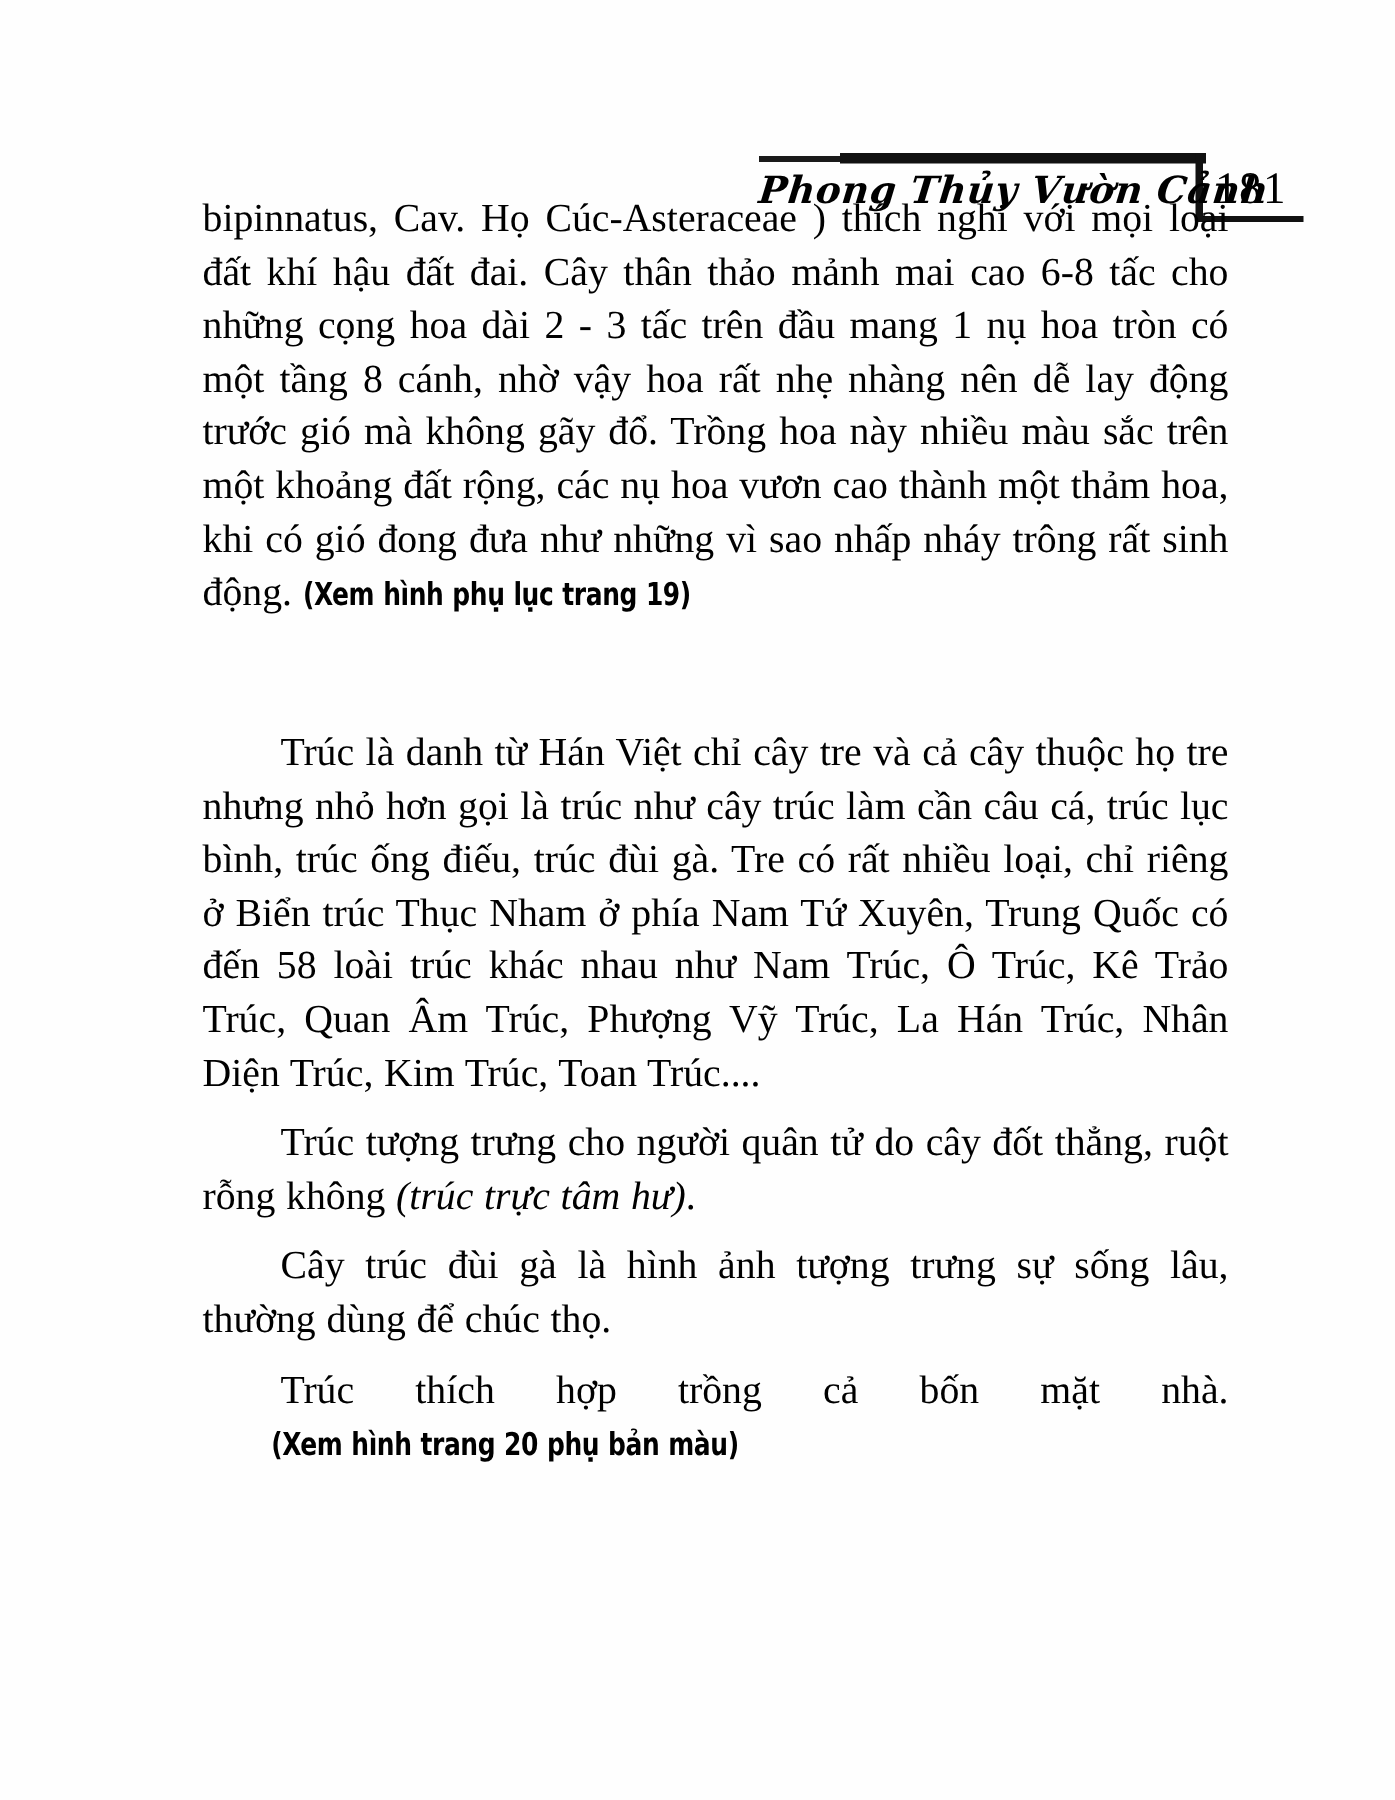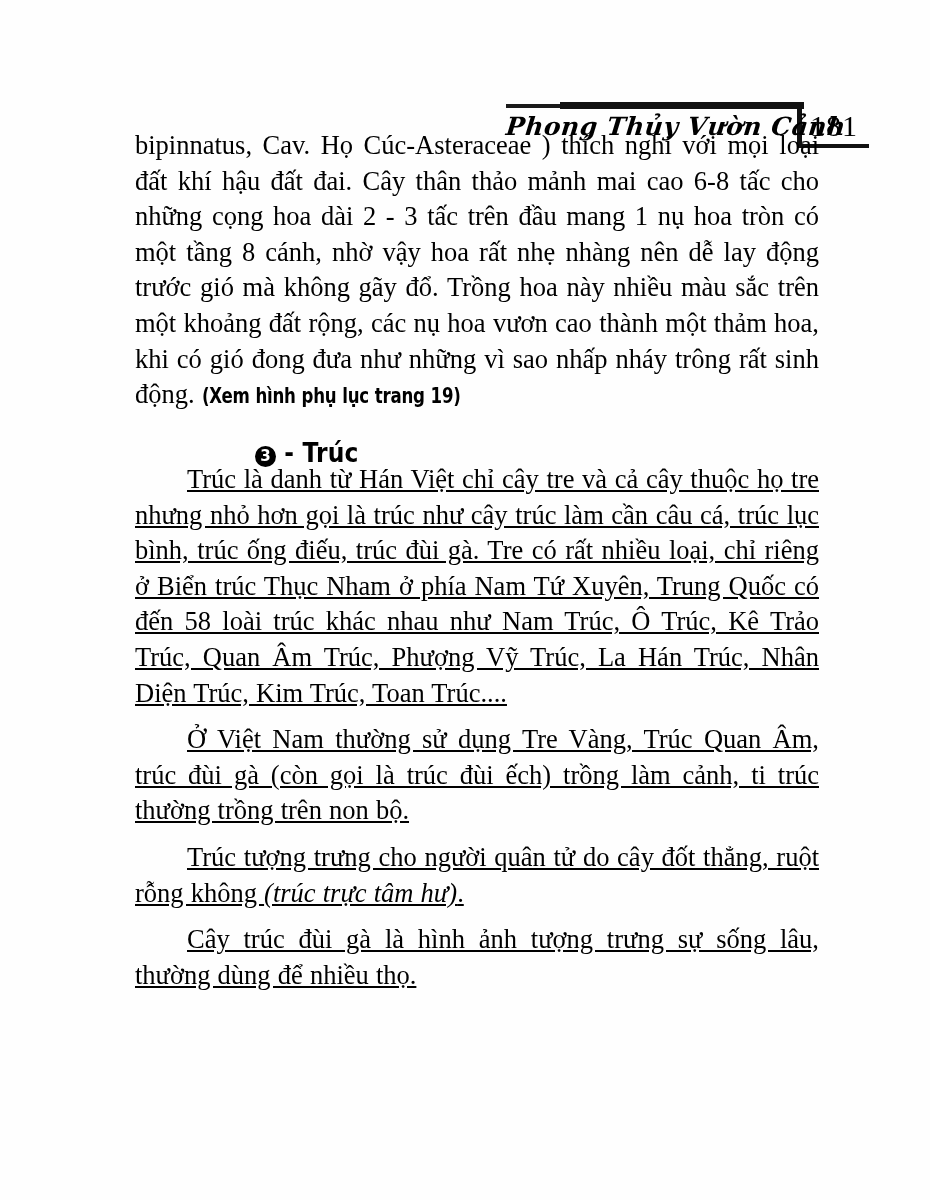--- a/index.html
+++ b/index.html
@@ -170,28 +170,27 @@
     <div class="header-title">Phong Thủy Vườn Cảnh</div>
     <div class="folio">181</div>
   </div>
 
   <div class="body-col">
 
     <p class="para"><span>bipinnatus, Cav. Họ Cúc-Asteraceae ) thích nghi với mọi loại đất khí hậu đất đai. Cây thân thảo mảnh mai cao 6-8 tấc cho những cọng hoa dài 2 - 3 tấc trên đầu mang 1 nụ hoa tròn có một tầng 8 cánh, nhờ vậy hoa rất nhẹ nhàng nên dễ lay động trước gió mà không gãy đổ. Trồng hoa này nhiều màu sắc trên một khoảng đất rộng, các nụ hoa vươn cao thành một thảm hoa, khi có gió đong đưa như những vì sao nhấp nháy trông rất sinh động.</span> <span class="annot">(Xem hình phụ lục trang 19)</span></p>
 
   </div>
 
-  <div class="section-head"><span class="bullet-num">3</span><span> - </span><span>Trúc</span></div>
 
-  <div class="body-col" style="top:462px;text-decoration:underline;">
+  <div class="body-col" style="top:484px;">
 
     <p class="para indent">Trúc là danh từ Hán Việt chỉ  cây tre và cả cây thuộc họ tre nhưng nhỏ hơn gọi là trúc như cây trúc làm cần câu cá, trúc lục bình, trúc ống điếu, trúc đùi gà. Tre có rất nhiều loại, chỉ riêng ở Biển trúc Thục Nham ở phía Nam Tứ Xuyên, Trung Quốc có đến 58 loài trúc khác nhau như Nam Trúc, Ô Trúc, Kê Trảo Trúc, Quan Âm Trúc, Phượng Vỹ Trúc, La Hán Trúc, Nhân Diện Trúc, Kim Trúc, Toan Trúc....</p>
 
-    <p class="para indent gap-before">Ở Việt Nam thường sử dụng Tre Vàng, Trúc Quan Âm, trúc đùi gà (còn gọi là trúc đùi ếch) trồng làm cảnh, ti trúc thường trồng trên non bộ.</p>
 
     <p class="para indent gap-before"><span>Trúc tượng trưng cho người quân tử do cây đốt thẳng, ruột rỗng không </span><span class="ital">(trúc trực tâm hư)</span><span>.</span></p>
 
-    <p class="para indent gap-before">Cây trúc đùi gà là hình ảnh tượng trưng sự sống lâu, thường dùng để nhiều thọ.</p>
+    <p class="para indent gap-before">Cây trúc đùi gà là hình ảnh tượng trưng sự sống lâu, thường dùng để chúc thọ.</p>
 
+    <p class="para indent gap-before"><span>Trúc thích hợp trồng cả bốn mặt nhà. </span><span class="annot">(Xem hình trang 20 phụ bản màu)</span></p>
 
   </div>
 
 </div>
 
 </body></html>

